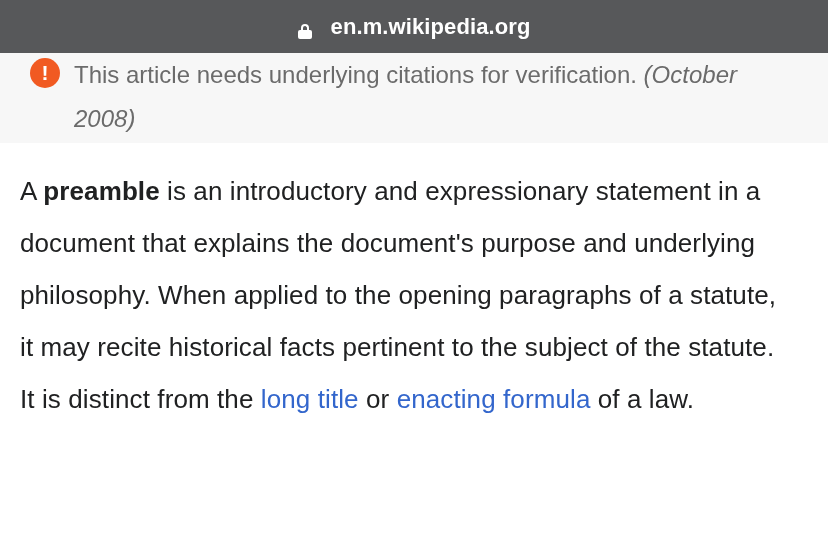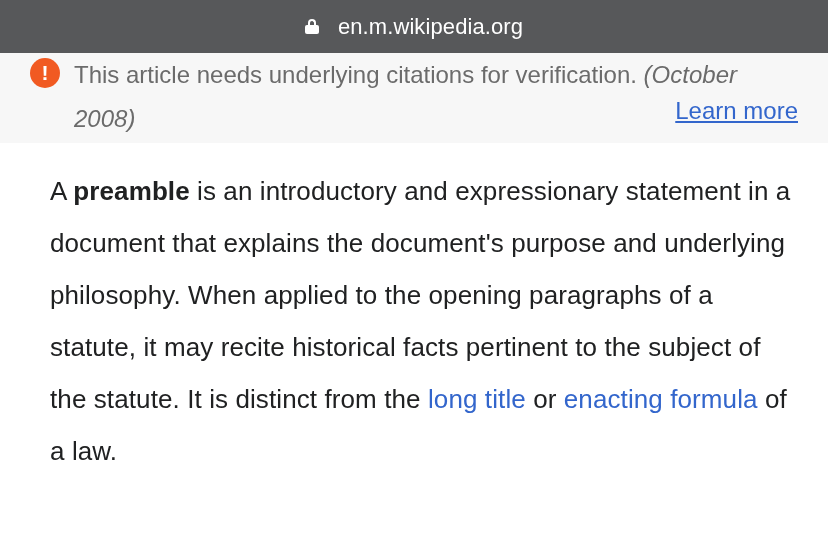--- a/index.html
+++ b/index.html
@@ -18,22 +18,23 @@
   .browser-bar {
     height: 53px;
     background: #57585a;
     display: flex;
     align-items: center;
     justify-content: center;
     color: #ffffff;
   }
   .url-wrap {
     display: flex;
-    align-items: center;
+    align-items: flex-end;
     gap: 19px;
+    font-weight: bold;
   }
   .lock-icon {
     display: inline-block;
     width: 14px;
     height: 16px;
     position: relative;
   }
   .lock-icon .shackle {
     position: absolute;
     top: 0;
@@ -108,21 +109,21 @@
     font-size: 24px;
     line-height: 44px;
     position: absolute;
     right: 30px;
     top: 36px;
     white-space: nowrap;
   }
 
   
   .article-body {
-    padding: 22px 34px 0 50px;
+    padding: 22px 34px 0 20px;
   }
   .lede {
     font-size: 26px;
     line-height: 52px;
     color: #202122;
     margin: 0;
     letter-spacing: 0.1px;
   }
   .lede b {
     font-weight: 700;
@@ -148,20 +149,19 @@
 <div class="page">
 
   <div class="notice">
     <div class="notice-row">
       <div class="alert-icon">!</div>
       <div class="notice-text">
         <span>This article needs underlying citations for verification.</span>
         <span class="date">(October 2008)</span>
       </div>
     </div>
-    <a class="notice-learn" href="#">Learn more</a>
   </div>
 
   <div class="article-body">
     <p class="lede"><span>A </span><b>preamble</b><span> is an introductory and expressionary statement in a document that explains the document's purpose and underlying philosophy. When applied to the opening paragraphs of a statute, it may recite historical facts pertinent to the subject of the statute. It is distinct from the </span><a href="#">long title</a><span> or </span><a href="#">enacting formula</a><span> of a law.</span></p>
   </div>
 
 </div>
 
 </body></html>

